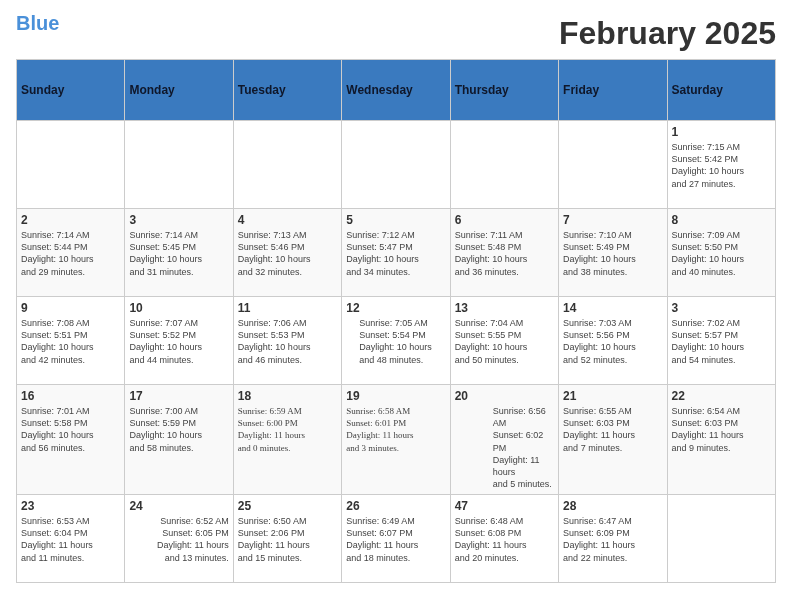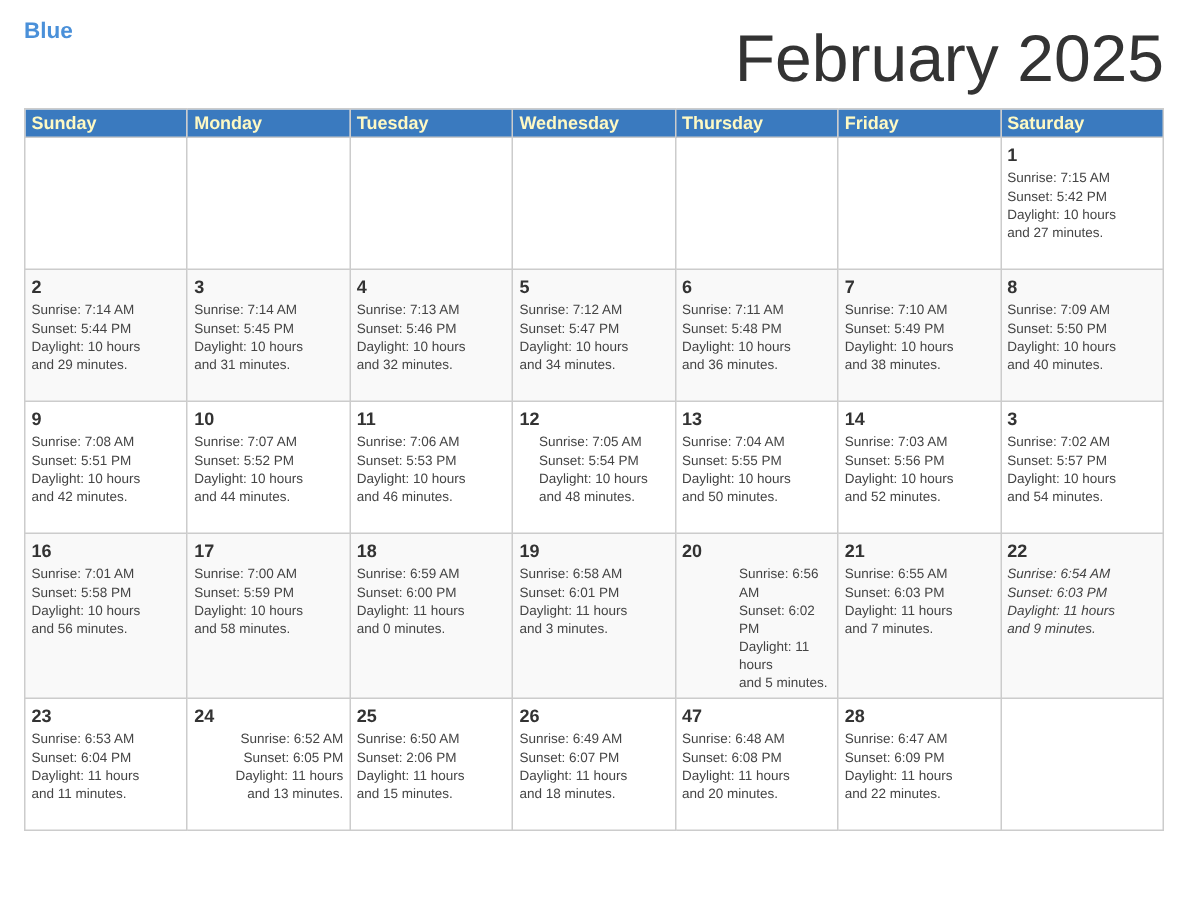--- a/index.html
+++ b/index.html
@@ -18,41 +18,41 @@
     }
     .logo {
       display: flex;
       flex-direction: column;
       align-items: flex-start;
     }
     .title-block {
       text-align: right;
     }
     .month-title {
-      font-size: 44px;
-      font-weight: normal;
+      font-size: 32px;
+      font-weight: bold;
       color: #333;
       line-height: 1.1;
     }
     .location-title {
       font-size: 16px;
       font-weight: bold;
       color: #333;
     }
     table {
       width: 100%;
       border-collapse: collapse;
       table-layout: fixed;
     }
     thead tr th {
       background-color: #3a7abf;
-      color: #fef9c3;
+      color: #0f172a;
       font-size: 12px;
       font-weight: bold;
-      padding: 2px 4px;
+      padding: 23px 4px;
       text-align: left;
       border: 1px solid #ccc;
     }
     tbody tr td {
       border: 1px solid #ccc;
       vertical-align: top;
       padding: 4px;
       font-size: 9.5px;
       color: #333;
       height: 88px;
@@ -74,21 +74,21 @@
     }
     tbody tr:nth-child(odd) td {
       background-color: #ffffff;
     }
   </style>
 </head>
 <body>
 
 <div class="header">
   <div class="logo">
-    <span style="font-size:15px; font-weight:bold; color:#4a90d9; margin-top:-4px;">Blue</span>
+    <span style="font-size:20px; font-weight:bold; color:#4a90d9; margin-top:-4px;">Blue</span>
   </div>
   <div class="title-block">
     <div class="month-title">February 2025</div>
   </div>
 </div>
 
 <table>
   <thead>
     <tr id="day-header-row">
     <th>Sunday</th>
@@ -228,49 +228,49 @@
         </td>
         <td>
           <span class="day-number">17</span>
           <div class="day-info" style="white-space: pre-line;">Sunrise: 7:00 AM
 Sunset: 5:59 PM
 Daylight: 10 hours
 and 58 minutes.</div>
         </td>
         <td>
           <span class="day-number">18</span>
-          <div class="day-info" style="white-space: pre-line;">Sunrise: 6:59 AM
+          <div class="day-info" style="white-space: pre-line; font-family: Liberation Serif, serif;">Sunrise: 6:59 AM
 Sunset: 6:00 PM
 Daylight: 11 hours
 and 0 minutes.</div>
         </td>
         <td>
           <span class="day-number">19</span>
-          <div class="day-info" style="white-space: pre-line;">Sunrise: 6:58 AM
+          <div class="day-info" style="white-space: pre-line; font-family: Liberation Serif, serif;">Sunrise: 6:58 AM
 Sunset: 6:01 PM
 Daylight: 11 hours
 and 3 minutes.</div>
         </td>
         <td>
           <span class="day-number">20</span>
           <div class="day-info" style="white-space: pre-line; margin-left: 38px;">Sunrise: 6:56 AM
 Sunset: 6:02 PM
 Daylight: 11 hours
 and 5 minutes.</div>
         </td>
         <td>
           <span class="day-number">21</span>
           <div class="day-info" style="white-space: pre-line;">Sunrise: 6:55 AM
 Sunset: 6:03 PM
 Daylight: 11 hours
 and 7 minutes.</div>
         </td>
         <td>
           <span class="day-number">22</span>
-          <div class="day-info" style="white-space: pre-line; font-style: italic;">Sunrise: 6:54 AM
+          <div class="day-info" style="white-space: pre-line;">Sunrise: 6:54 AM
 Sunset: 6:03 PM
 Daylight: 11 hours
 and 9 minutes.</div>
         </td>
       </tr>
       <tr>
         <td>
           <span class="day-number">23</span>
           <div class="day-info" style="white-space: pre-line;">Sunrise: 6:53 AM
 Sunset: 6:04 PM

